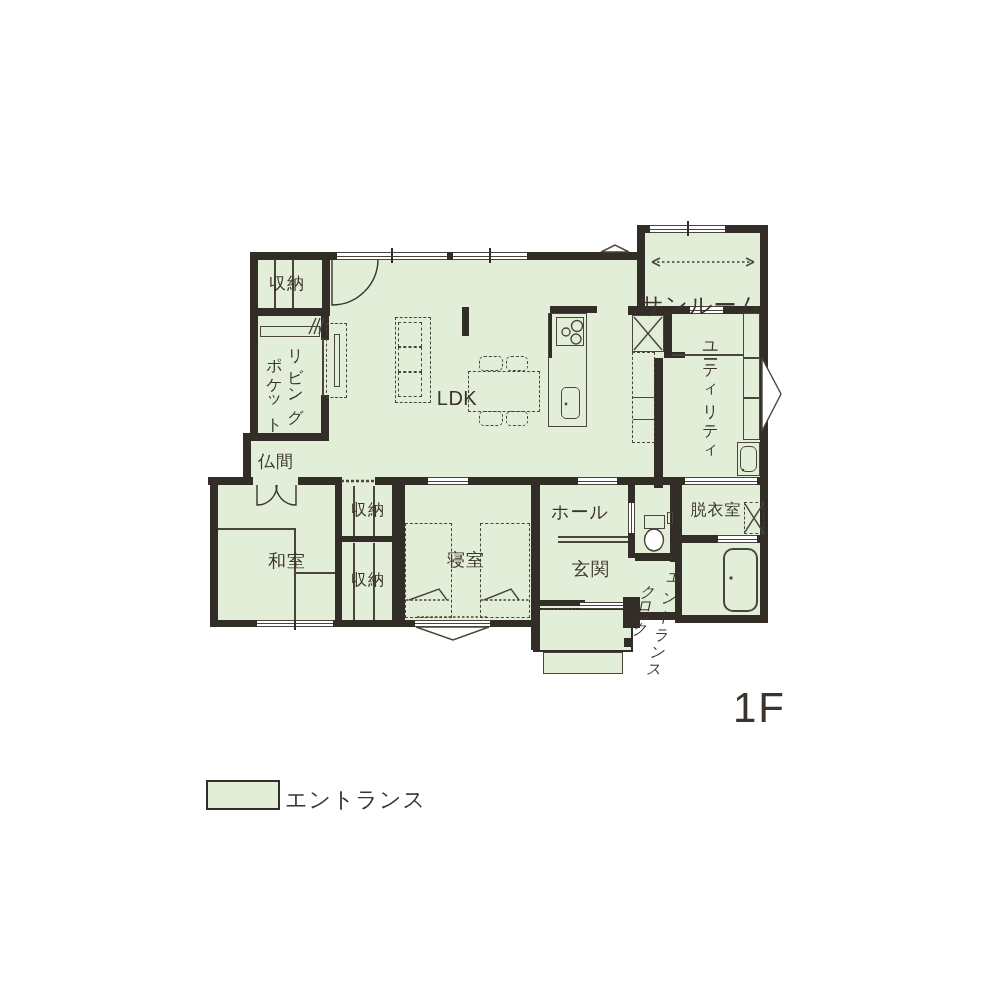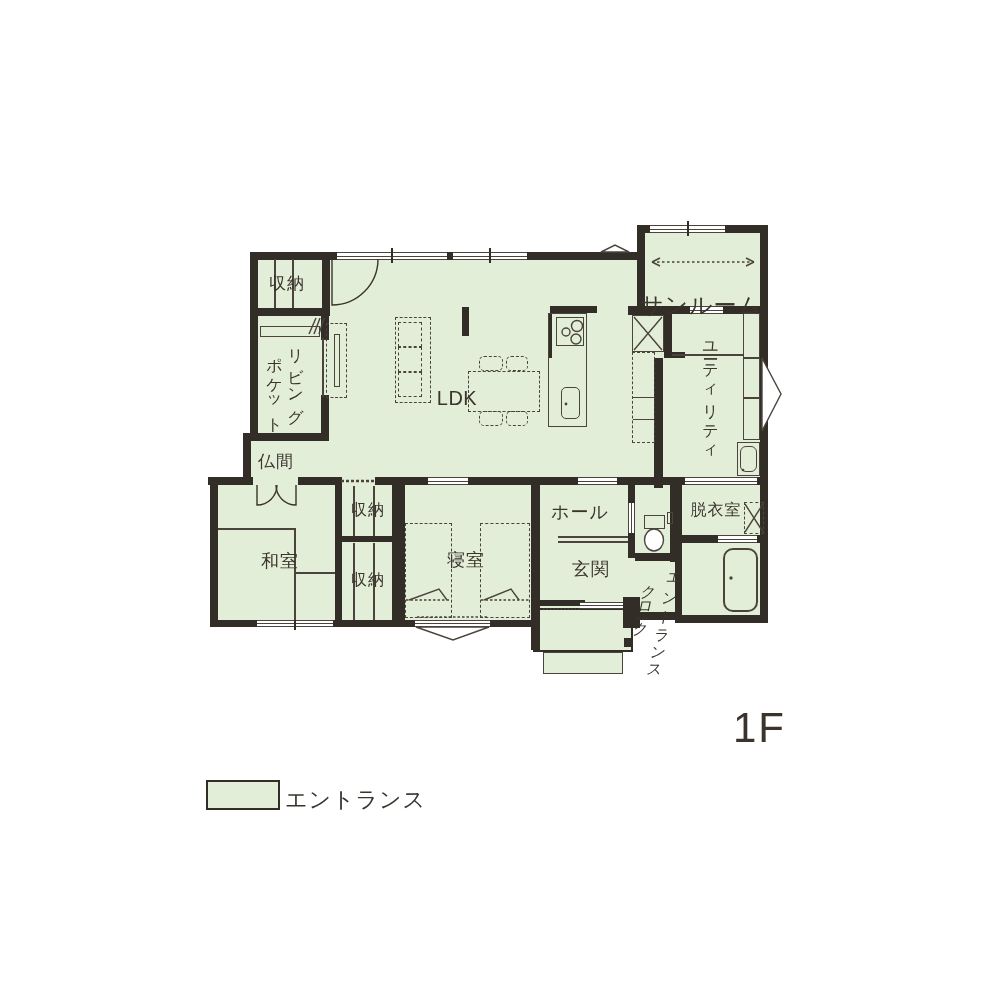--- a/index.html
+++ b/index.html
@@ -207,30 +207,30 @@
   </svg>
 
   <div>
     <div class="label" style="left:287px;top:283px;">収納</div>
     <div class="vlabel" style="left:295px;top:337px;font-size:16px;letter-spacing:2px;">リビング</div>
     <div class="vlabel" style="left:274px;top:346px;font-size:16px;letter-spacing:2px;">ポケット</div>
     <div class="label" style="left:276px;top:461px;">仏間</div>
     <div class="label" style="left:457px;top:398px;font-size:20px;letter-spacing:0.5px;">LDK</div>
     <div class="label" style="left:701px;top:278px;font-size:23px;margin-top:27px;">サンルーム</div>
     <div class="vlabel" style="left:710px;top:331px;font-size:16px;letter-spacing:2px;">ユーティリティ</div>
-    <div class="label" style="left:280px;top:561px;font-size:18px;">和室</div>
+    <div class="label" style="left:287px;top:561px;font-size:18px;">和室</div>
     <div class="label" style="left:368px;top:510px;font-size:16px;">収納</div>
     <div class="label" style="left:368px;top:580px;font-size:16px;">収納</div>
     <div class="label" style="left:466px;top:560px;font-size:18px;">寝室</div>
     <div class="label" style="left:580px;top:512px;font-size:18px;">ホール</div>
     <div class="label" style="left:591px;top:569px;font-size:18px;">玄関</div>
     <div class="vlabel" style="left:665px;top:564px;font-size:15px;letter-spacing:1px;transform:translateX(-50%) skew(-12deg);">エントランス</div>
     <div class="vlabel" style="left:646px;top:574px;font-size:15px;letter-spacing:1px;transform:translateX(-50%) skew(-12deg);">クローク</div>
     <div class="label" style="left:716px;top:510px;font-size:16px;">脱衣室</div>
   </div>
 </div>
 
-<div class="floor-label" style="left:733px;top:684px;margin-top:20px;">1F</div>
+<div class="floor-label" style="left:733px;top:684px;">1F</div>
 
 <div>
   <div class="legend-swatch" style="left: 206px; top: 780px; width: 74px; height: 30px; background: rgb(227, 238, 217);"></div>
   <div class="legend-label" style="left:285px;top:785px;">エントランス</div>
 </div>
 
 </body></html>

